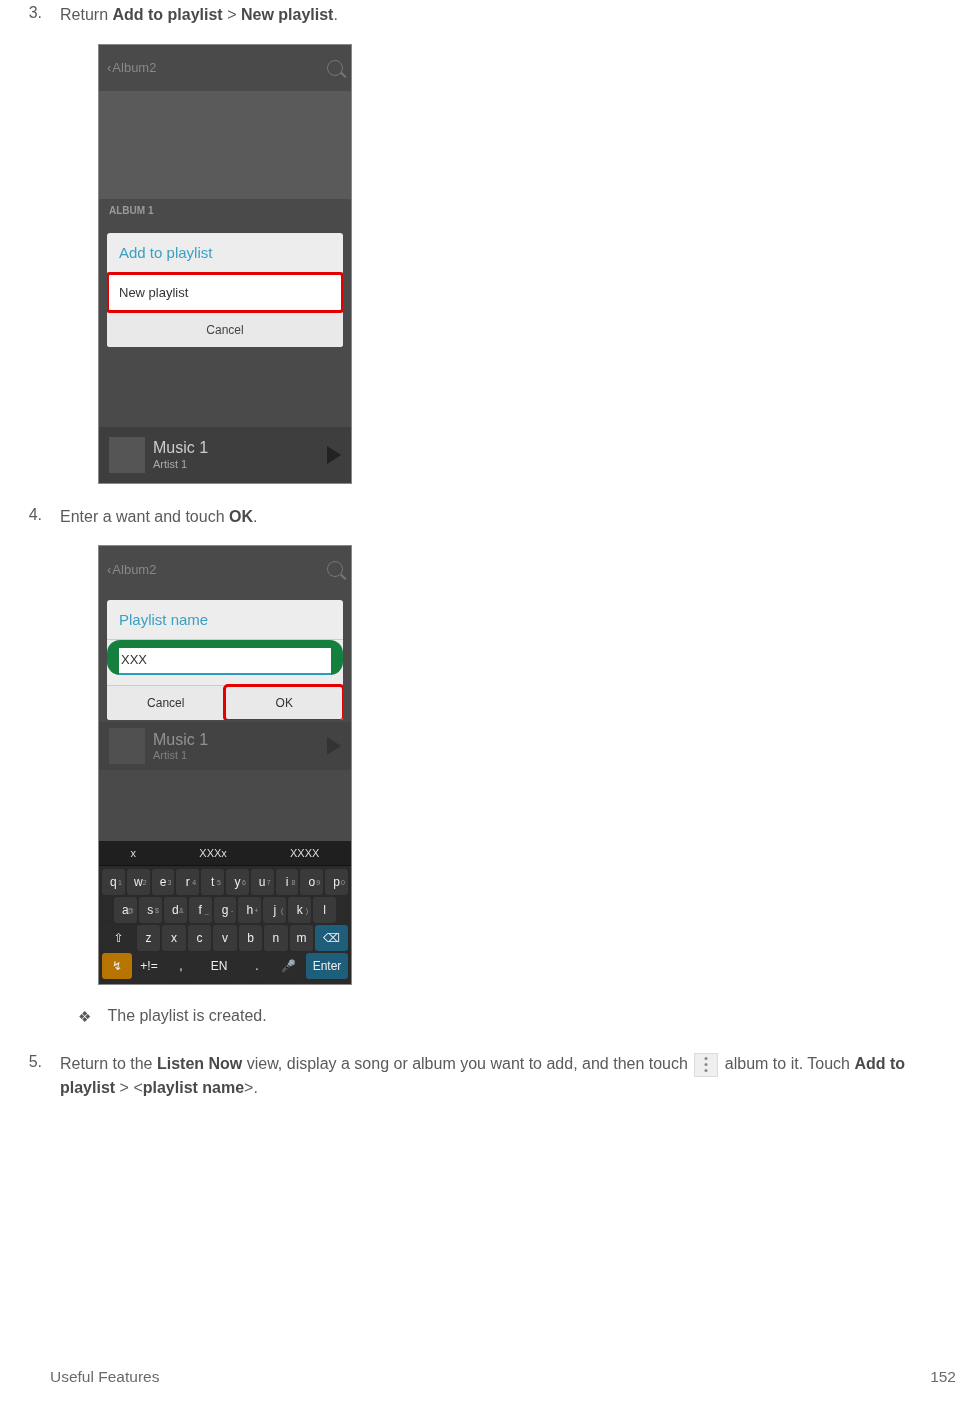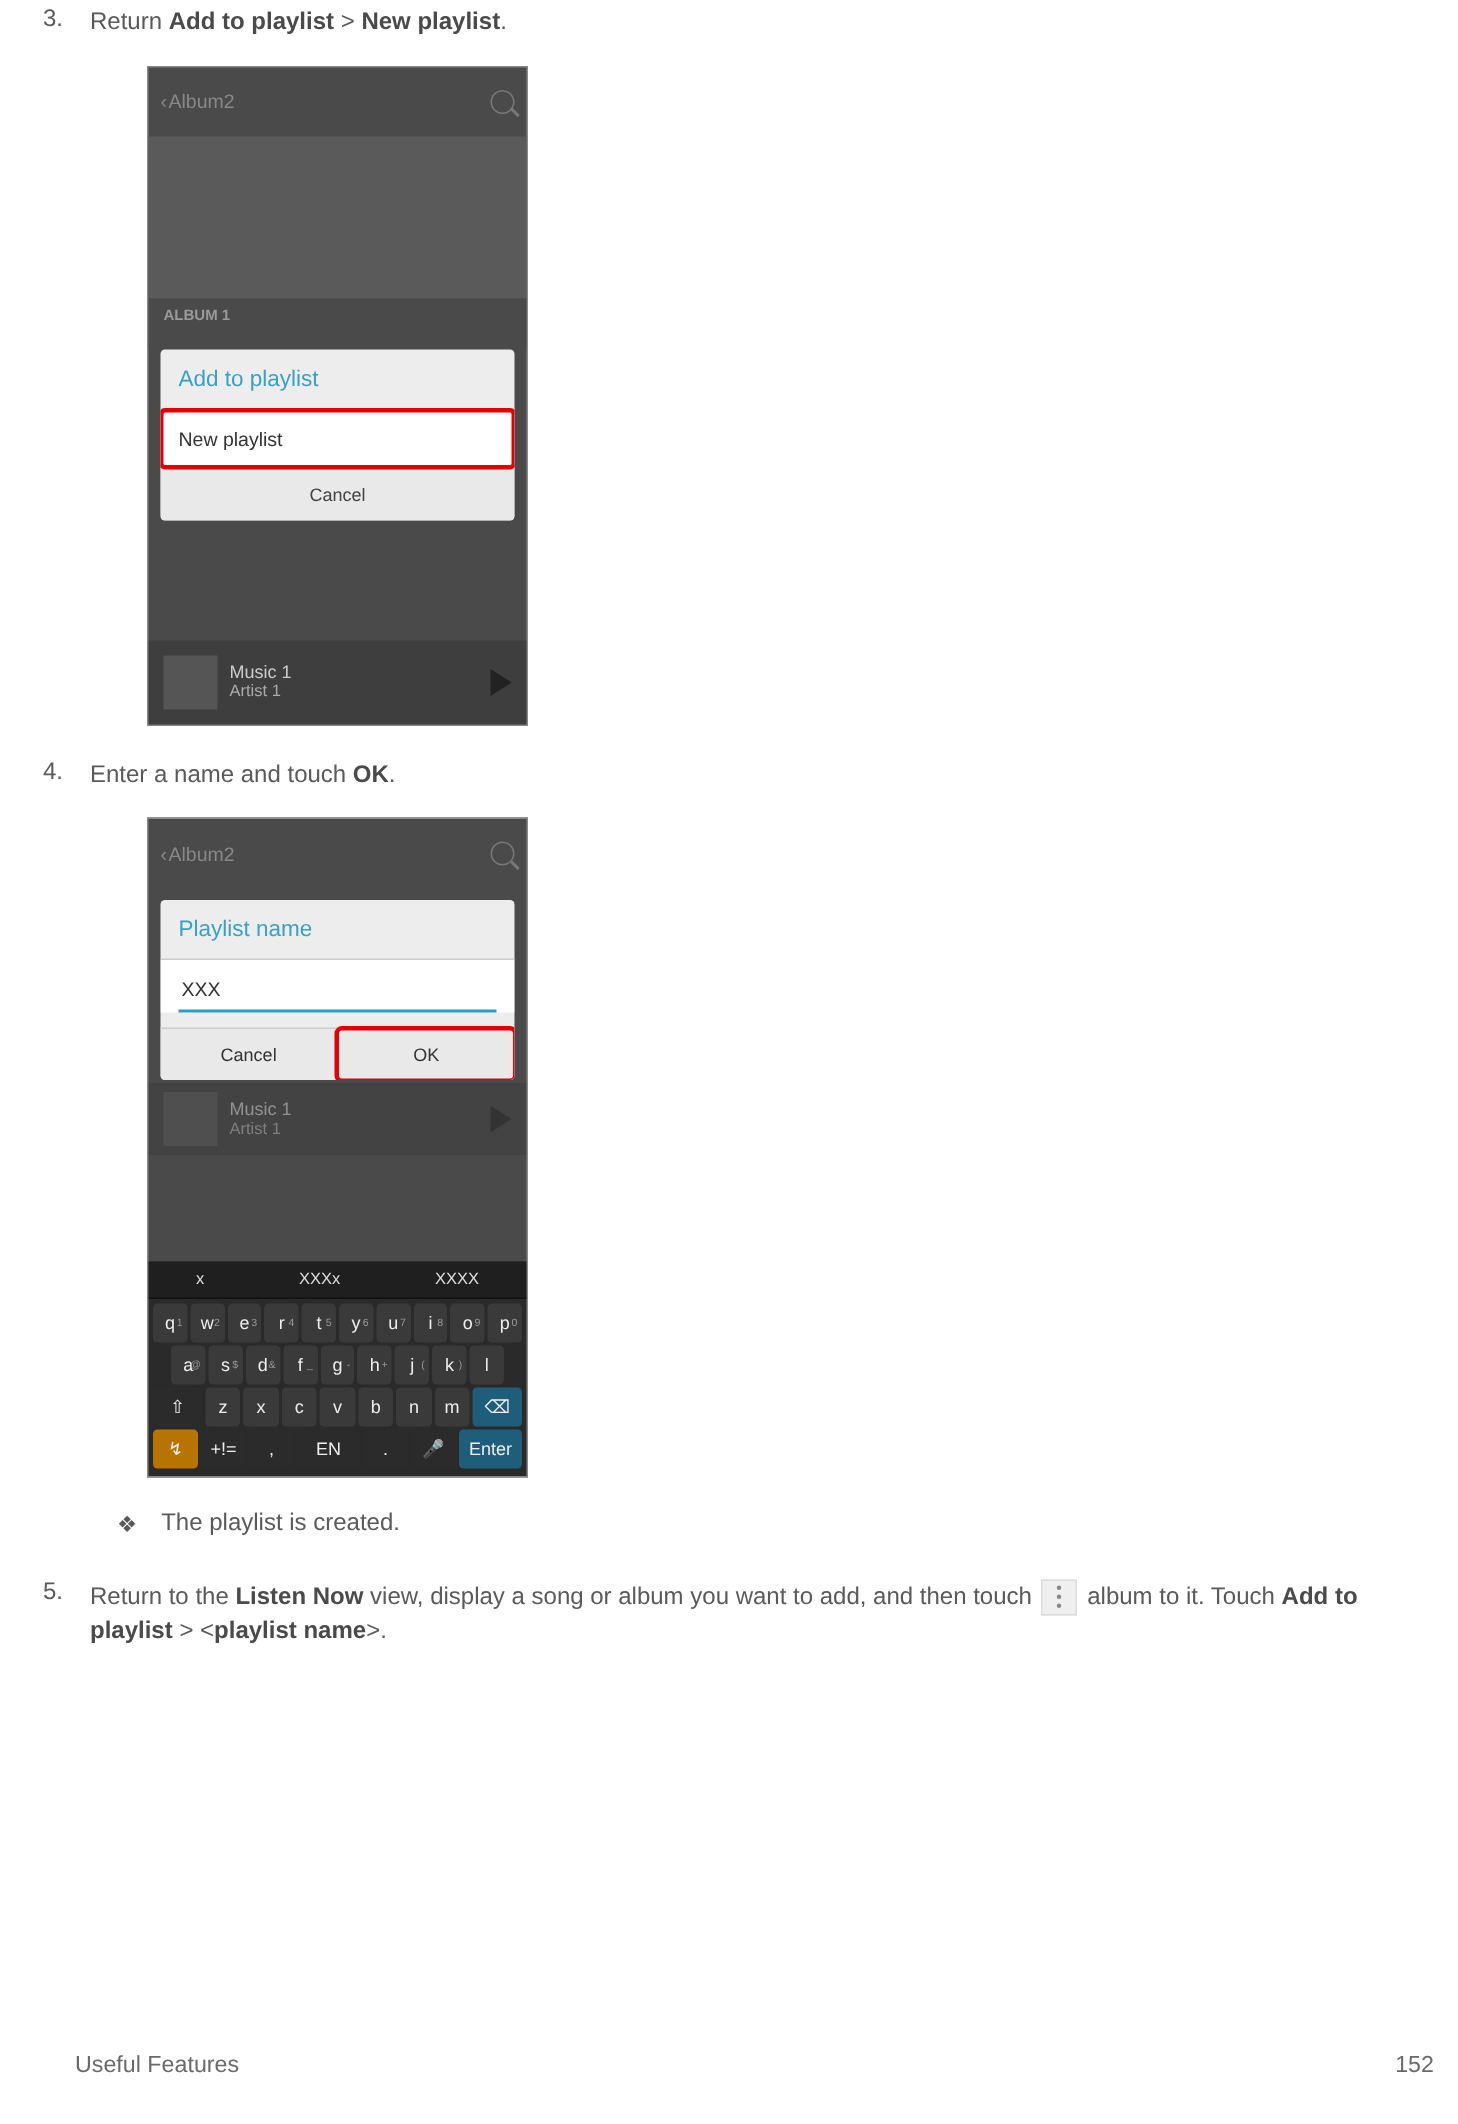--- a/index.html
+++ b/index.html
@@ -110,21 +110,21 @@
     height: 56px;
     background:#3e3e3e;
     display:flex;
     align-items:center;
     padding:0 10px;
   }
   .coverthumb {
     width:36px;height:36px;background:#555;
   }
   .trackinfo { margin-left:8px; font-size:11px; color:#aaa; line-height:1.2;}
-  .trackinfo .t1 { color:#ccc; font-size:12px;}
+  .trackinfo .t1 { color:#ccc; font-size:16px;}
   .playtri {
     margin-left:auto;
     width:0;height:0;border-style:solid;border-width:9px 0 9px 14px;
     border-color: transparent transparent transparent #222;
   }
   
   .phone2 {
     width: 252px;
     height: 438px;
     border: 1px solid #888;
@@ -177,21 +177,21 @@
   .key.kwide { flex:1.4; }
   .key.kdark { background:#2b2b2b; }
   .key.kaccent { background:#1e5e7a; }
   .key.kswype { background:#b87400; }
   .key .sub { position:absolute; top:1px; right:3px; font-size:7px; color:#999;}
   .ph2-bottom {
     position:absolute; left:0;right:0; top:176px;
     height:48px; background:#3e3e3e; display:flex; align-items:center; padding:0 10px;
     opacity:0.55;
   }
-  .dlg-inputbg { background:#ffffff; padding:2px 0 0 0;}
+  .dlg-inputbg { background:#15803d; padding:2px 0 0 0;border-radius:13px;}
   
   .note {
     display:flex;
     margin-left: 58px;
     margin-bottom: 26px;
     gap: 16px;
   }
   .diamond {
     font-size:15px;
     line-height:1.3;
@@ -256,21 +256,21 @@
           <div>Artist 1</div>
         </div>
         <div class="playtri"></div>
       </div>
     </div>
   </div>
 
   <div class="step">
     <div class="step-num">4.</div>
     <div class="step-text">
-      <span>Enter a name and touch </span><b>OK</b><span>.</span>
+      <span>Enter a want and touch </span><b>OK</b><span>.</span>
     </div>
   </div>
 
   <div class="screenshot-wrap">
     <div class="phone2">
       <div class="ph1-topbar">
         <span class="chev">‹</span>
         <span>Album2</span>
         <span class="spacer"></span>
         <span class="searchic"></span>

